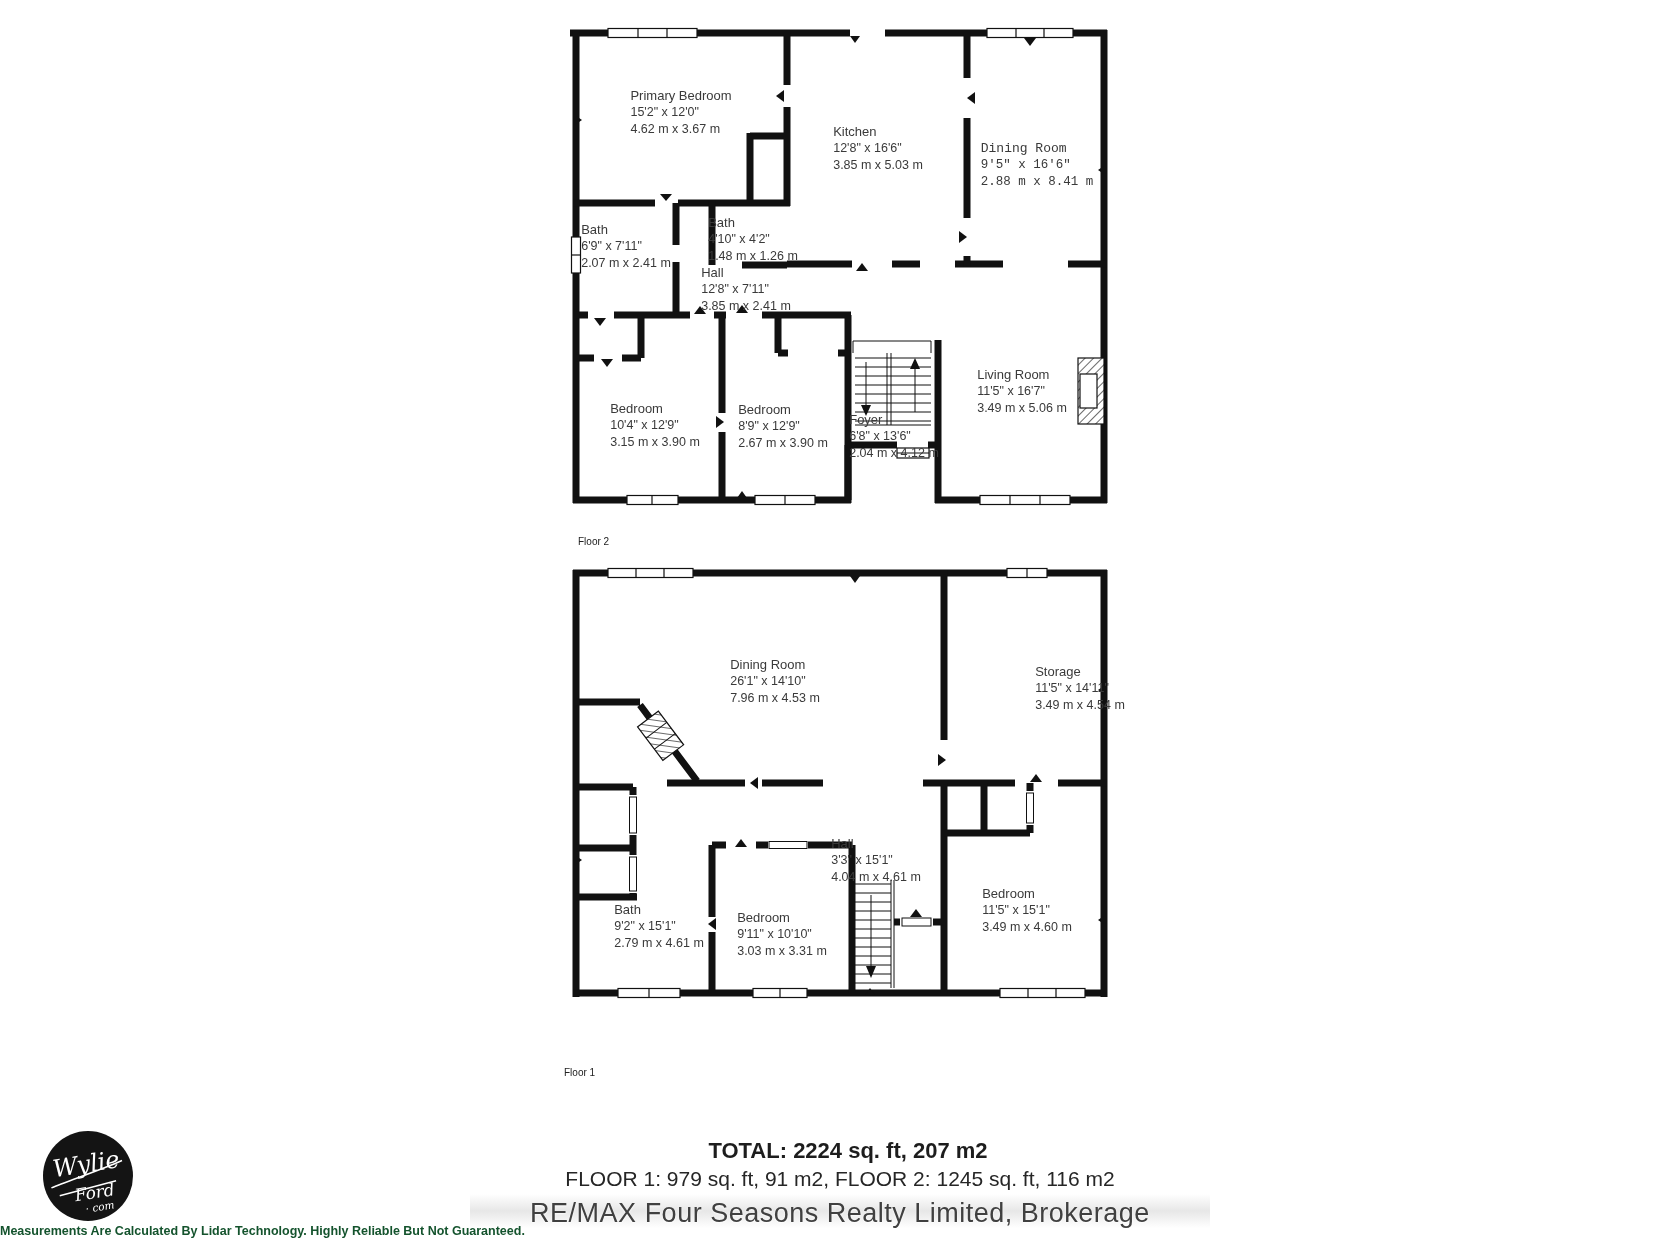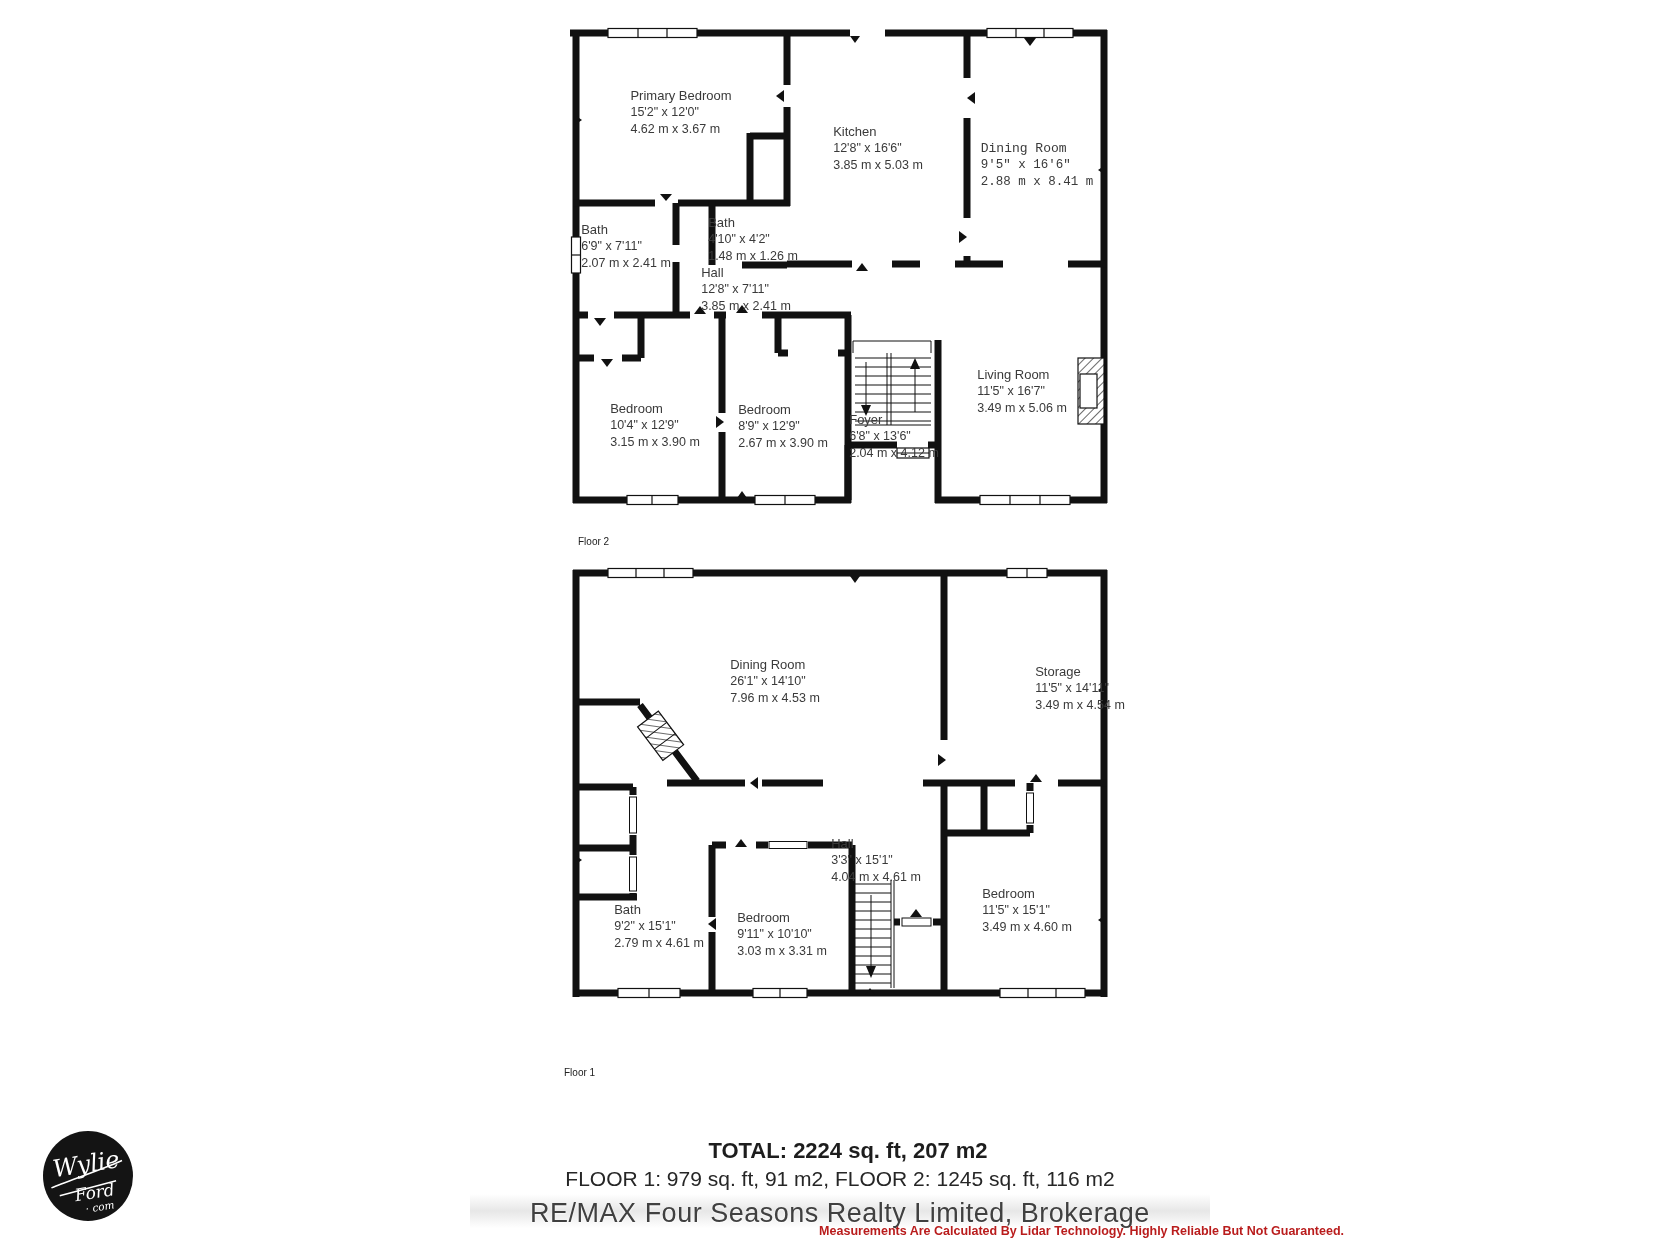--- a/index.html
+++ b/index.html
@@ -13,22 +13,22 @@
   .floor-tag{position:absolute;font-size:10px;color:#222;z-index:5;}
   .summary{position:absolute;left:0;top:1136px;width:1680px;text-align:center;z-index:6;}
   .summary .total{font-size:22px;font-weight:bold;color:#1d1d1d;line-height:1.35;margin-left:16px;}
   .summary .floors-line{font-size:21px;color:#262626;line-height:1.25;}
   .summary .excluded-line{font-size:21px;color:#262626;line-height:1.25;position:relative;z-index:8;}
   .wm-band{position:absolute;left:470px;top:1194px;width:740px;height:34px;z-index:3;
            background:linear-gradient(to bottom,rgba(235,235,235,0),#e7e7e7 50%,rgba(240,240,240,0));}
   .watermark{position:absolute;left:0;top:1198px;width:1680px;text-align:center;z-index:4;
              font-size:27px;color:#404040;letter-spacing:.5px;
              text-shadow:0 1px 2px rgba(255,255,255,.95);}
-  .disclaimer{position:absolute;left:0;top:1224px;width:1344px;text-align:right;
-              font-size:12.5px;font-weight:600;color:#b91c1c;z-index:6;}
+  .disclaimer{position:absolute;left:0;top:1224px;width:1344px;text-align:left;
+              font-size:12.5px;font-weight:600;color:#14532d;z-index:6;}
 </style>
 </head>
 <body>
 
 <div id="canvas">
 
 <svg id="plan-svg" width="1680" height="1260" viewBox="0 0 1680 1260">
   <defs>
     <pattern id="hatch" width="6" height="6" patternUnits="userSpaceOnUse" patternTransform="rotate(45)">
       <rect width="6" height="6" fill="#ffffff"></rect>

